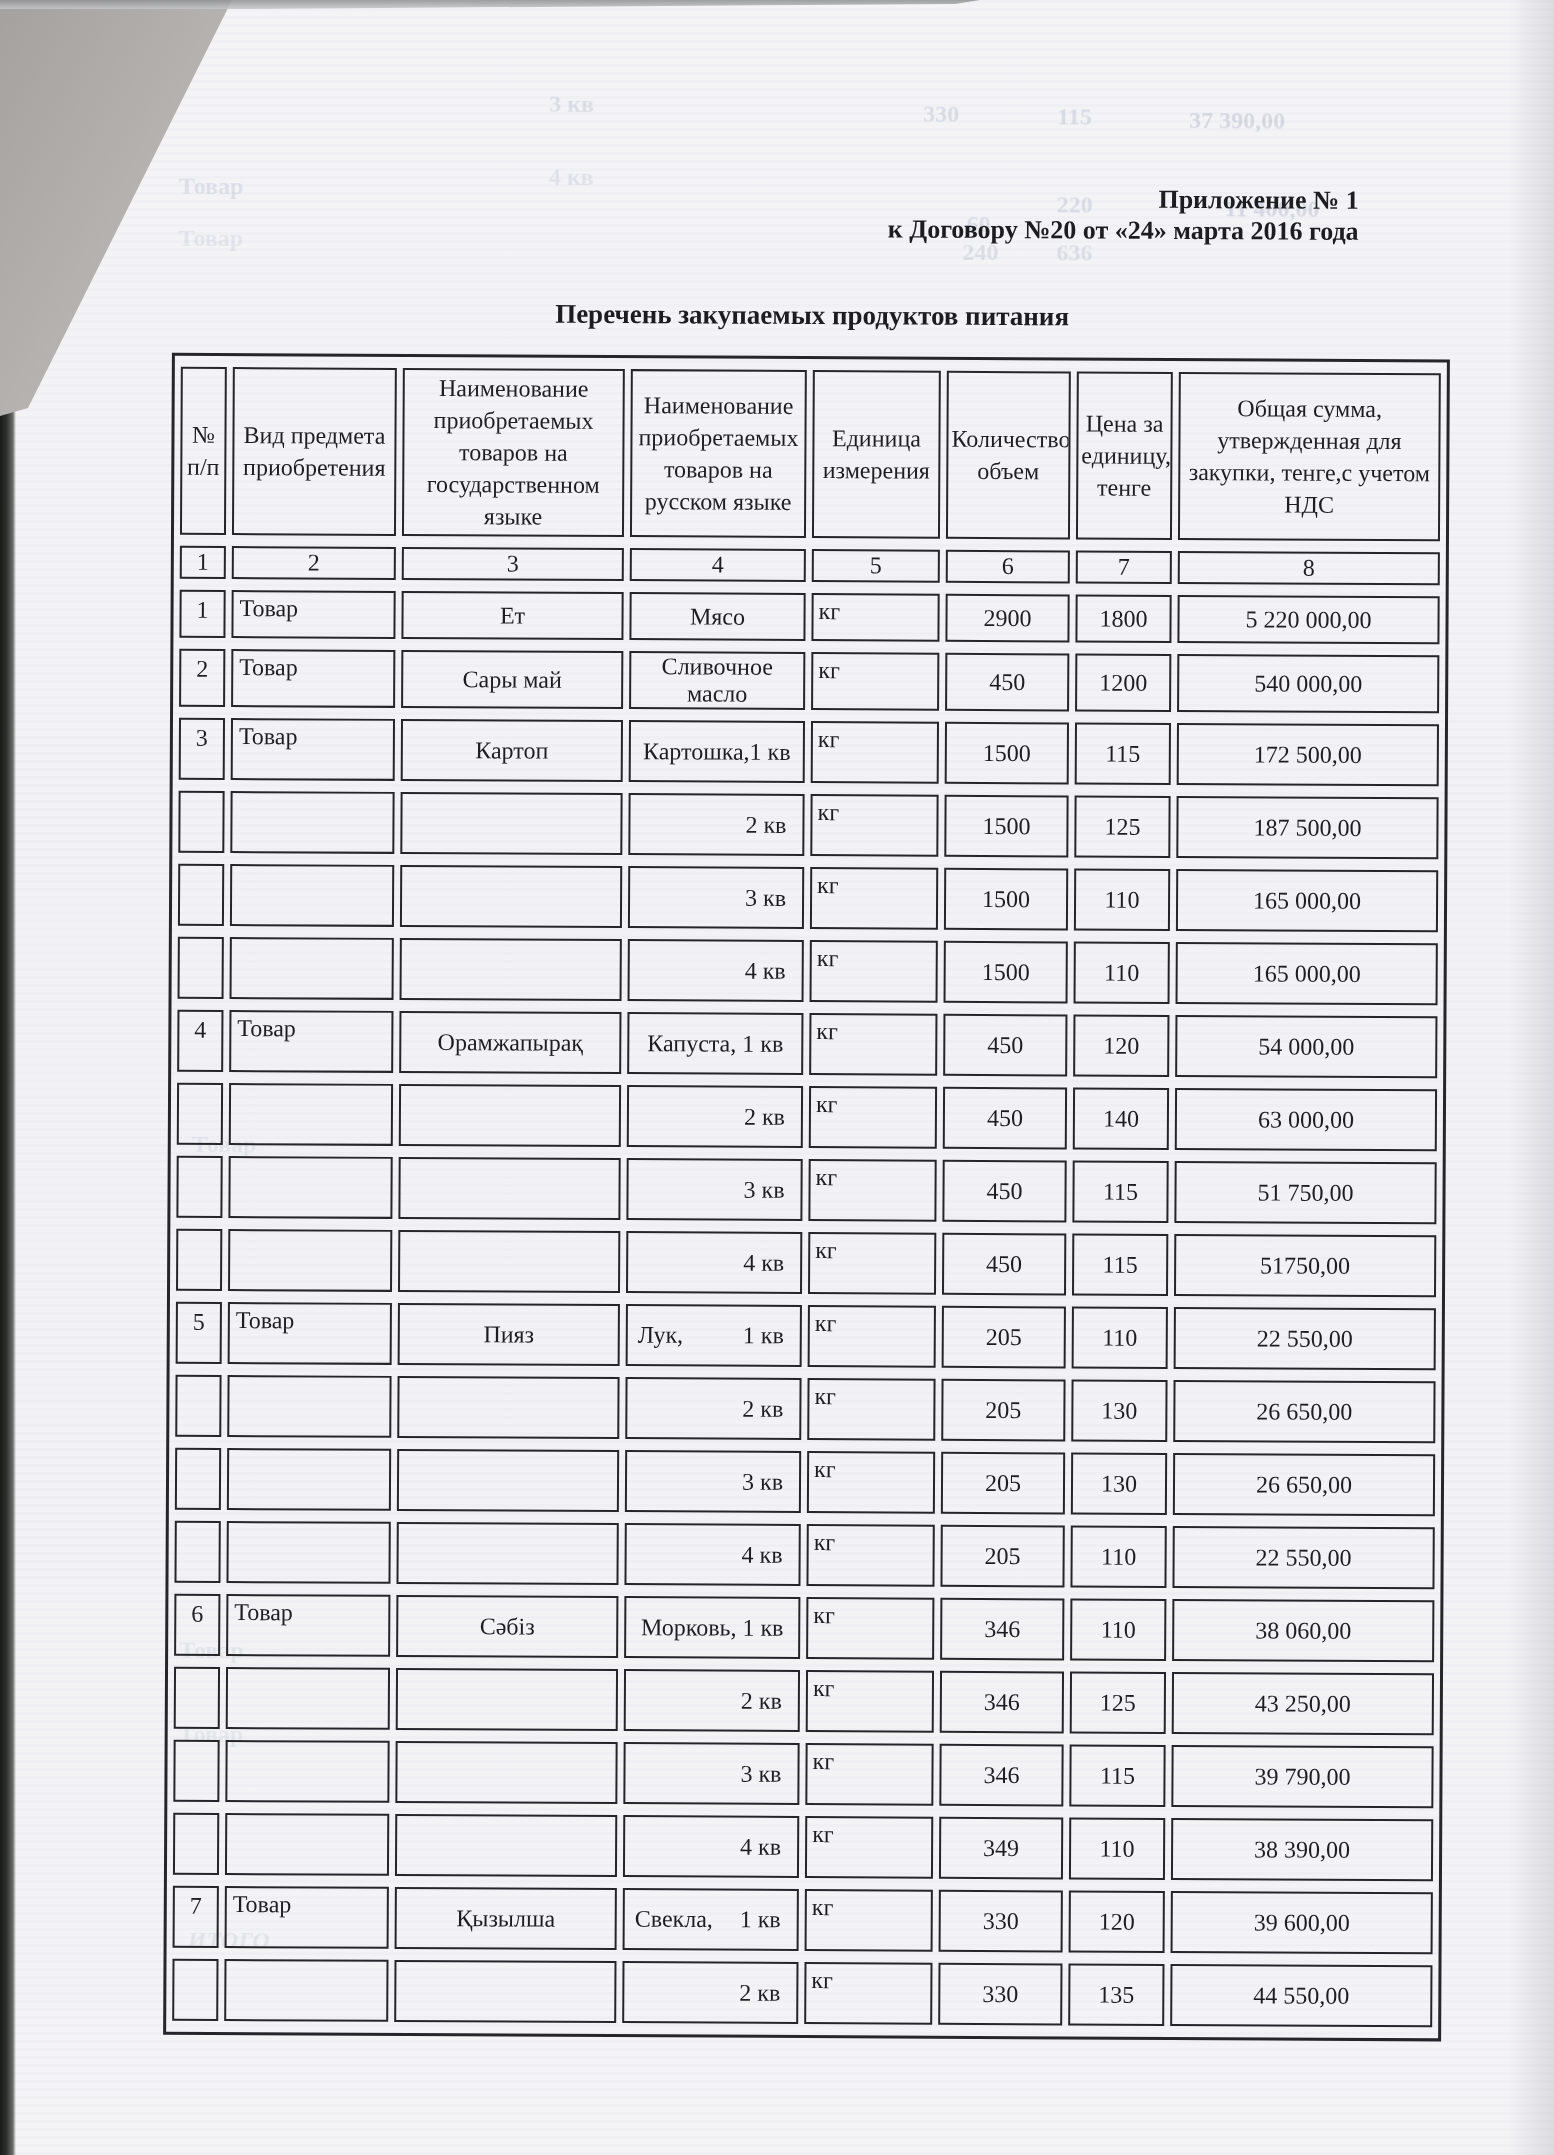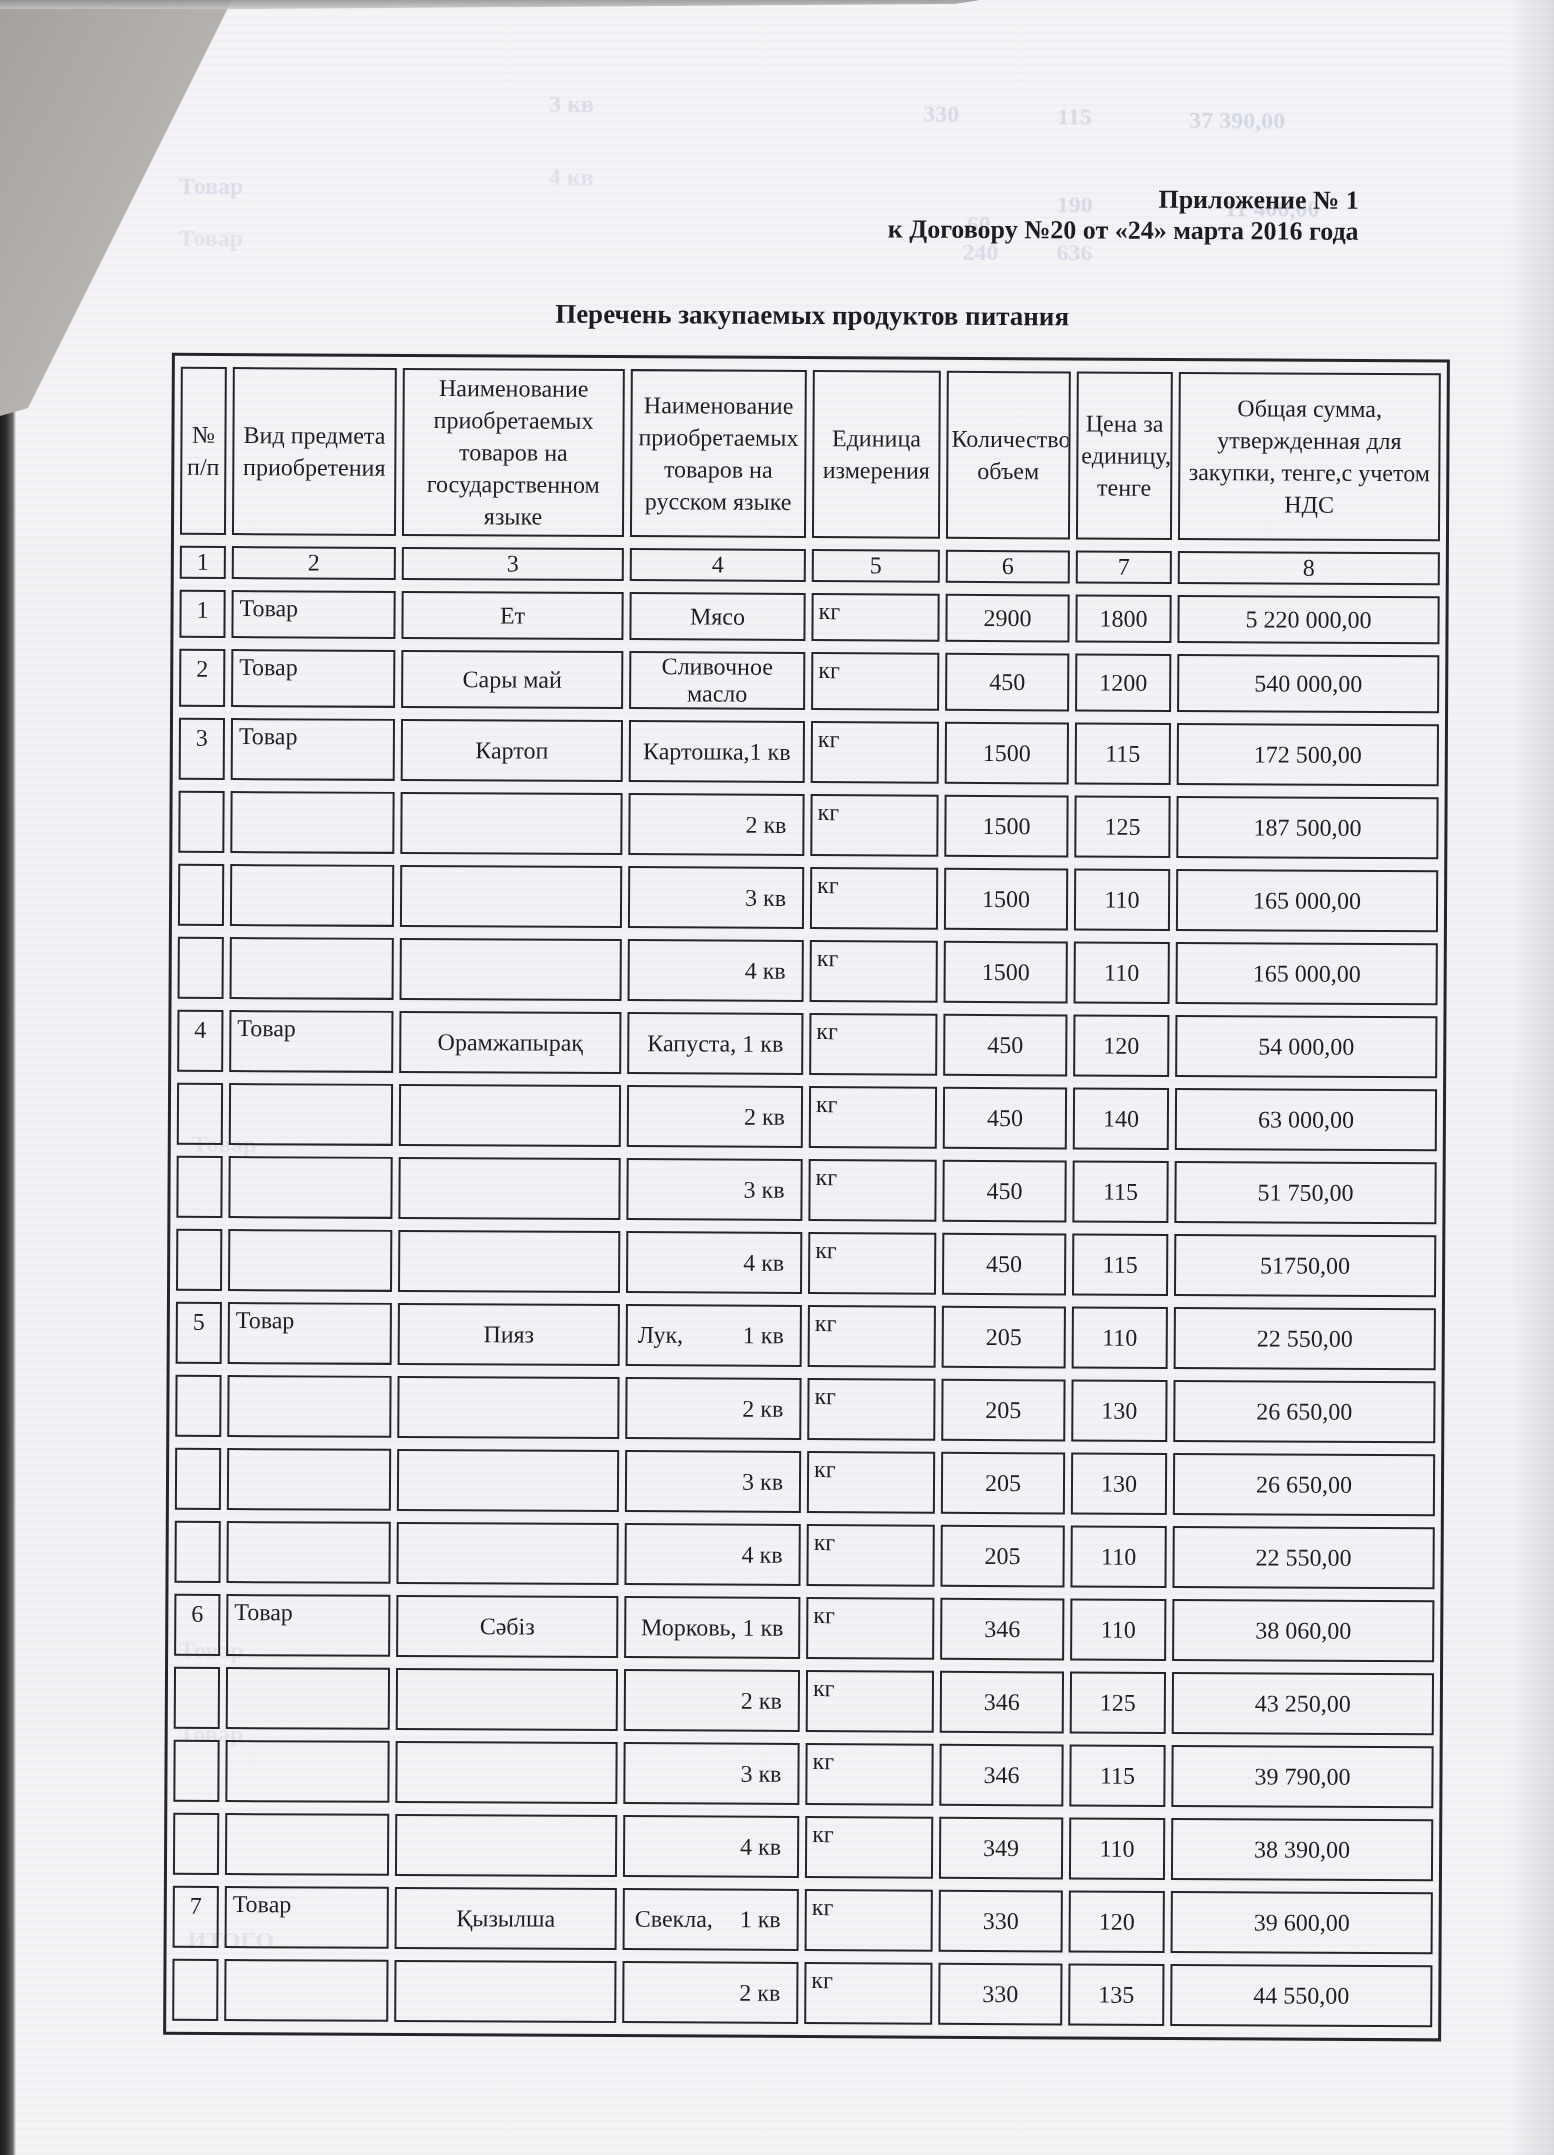--- a/index.html
+++ b/index.html
@@ -89,29 +89,29 @@
 
   <div class="content">
     <div class="ghosts" id="ghosts">
         <span class="ghost" style="left: 548px; top: 92px; opacity: 0.2;">3 кв</span>
         <span class="ghost" style="left: 922px; top: 100px; opacity: 0.22;">330</span>
         <span class="ghost" style="left: 1056px; top: 102px; opacity: 0.22;">115</span>
         <span class="ghost" style="left: 1188px; top: 105px; opacity: 0.25;">37 390,00</span>
         <span class="ghost" style="left: 548px; top: 165px; opacity: 0.16;">4 кв</span>
         <span class="ghost" style="left: 178px; top: 176px; opacity: 0.18;">Товар</span>
         <span class="ghost" style="left: 966px; top: 190px; opacity: 0.2; margin-top: 20px;">60</span>
-        <span class="ghost" style="left: 1056px; top: 190px; opacity: 0.22;">190</span>
+        <span class="ghost" style="left: 1056px; top: 190px; opacity: 0.22;">220</span>
         <span class="ghost" style="left: 1224px; top: 193px; opacity: 0.25;">11 400,00</span>
         <span class="ghost" style="left: 178px; top: 228px; opacity: 0.14;">Товар</span>
         <span class="ghost" style="left: 962px; top: 238px; opacity: 0.2;">240</span>
         <span class="ghost" style="left: 1056px; top: 238px; opacity: 0.2;">636</span>
         <span class="ghost" style="left: 196px; top: 1134px; opacity: 0.12;">Товар</span>
         <span class="ghost" style="left: 186px; top: 1640px; opacity: 0.12;">Товар</span>
         <span class="ghost" style="left: 186px; top: 1724px; opacity: 0.12;">Товар</span>
-        <span class="ghost" style="left: 196px; top: 1930px; opacity: 0.14;">ИТОГО</span>
+        <span class="ghost" style="left: 196px; top: 1930px; opacity: 0.14; font-style: italic;">ИТОГО</span>
       </div>
 
     <div class="appendix">
       <div>Приложение № 1</div>
       <div>к Договору №20 от «24» марта 2016 года</div>
     </div>
 
     <h1 class="title">Перечень закупаемых продуктов питания</h1>
 
     <table class="doc">

